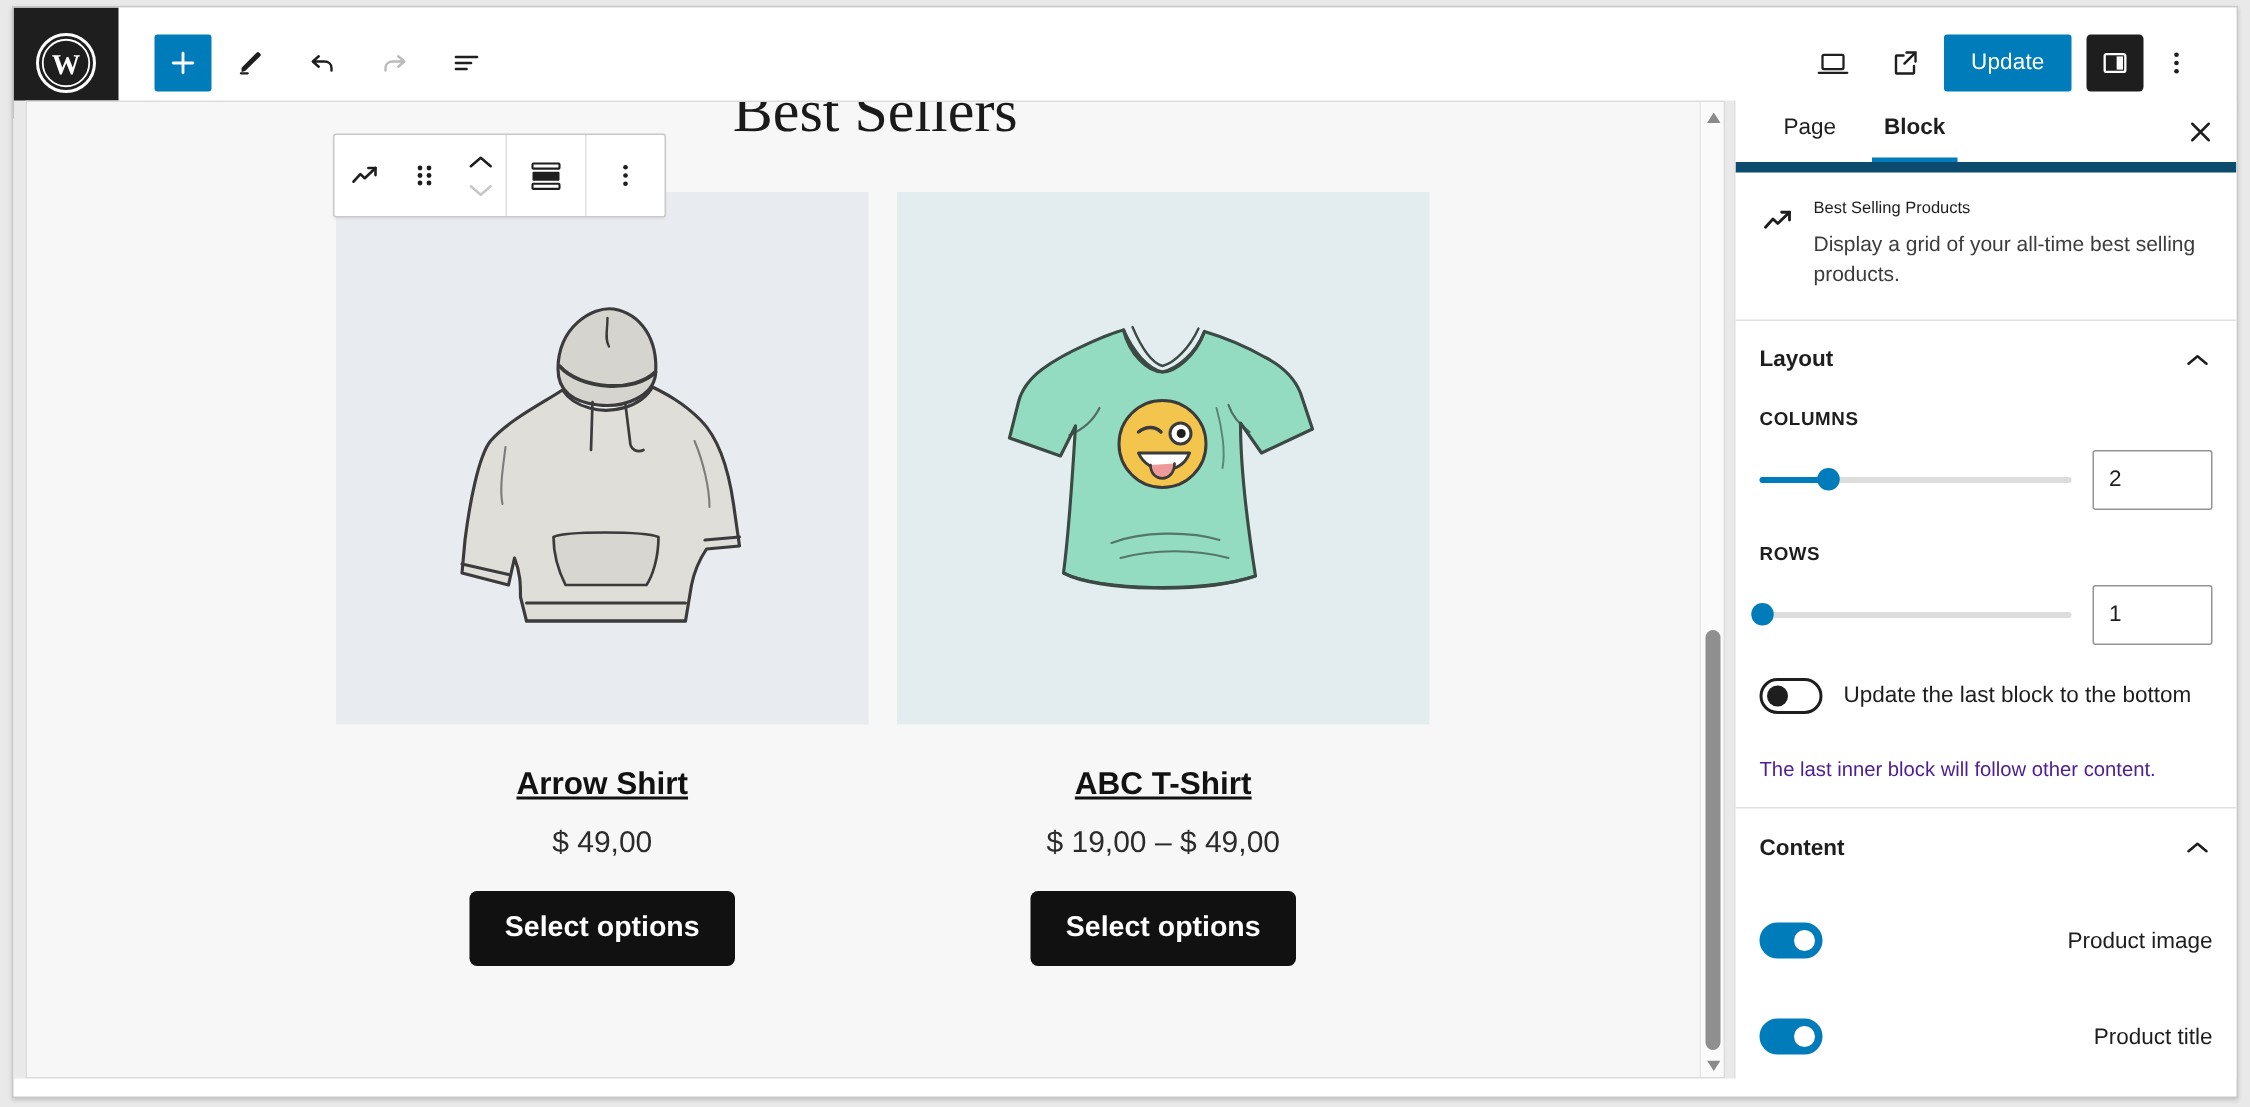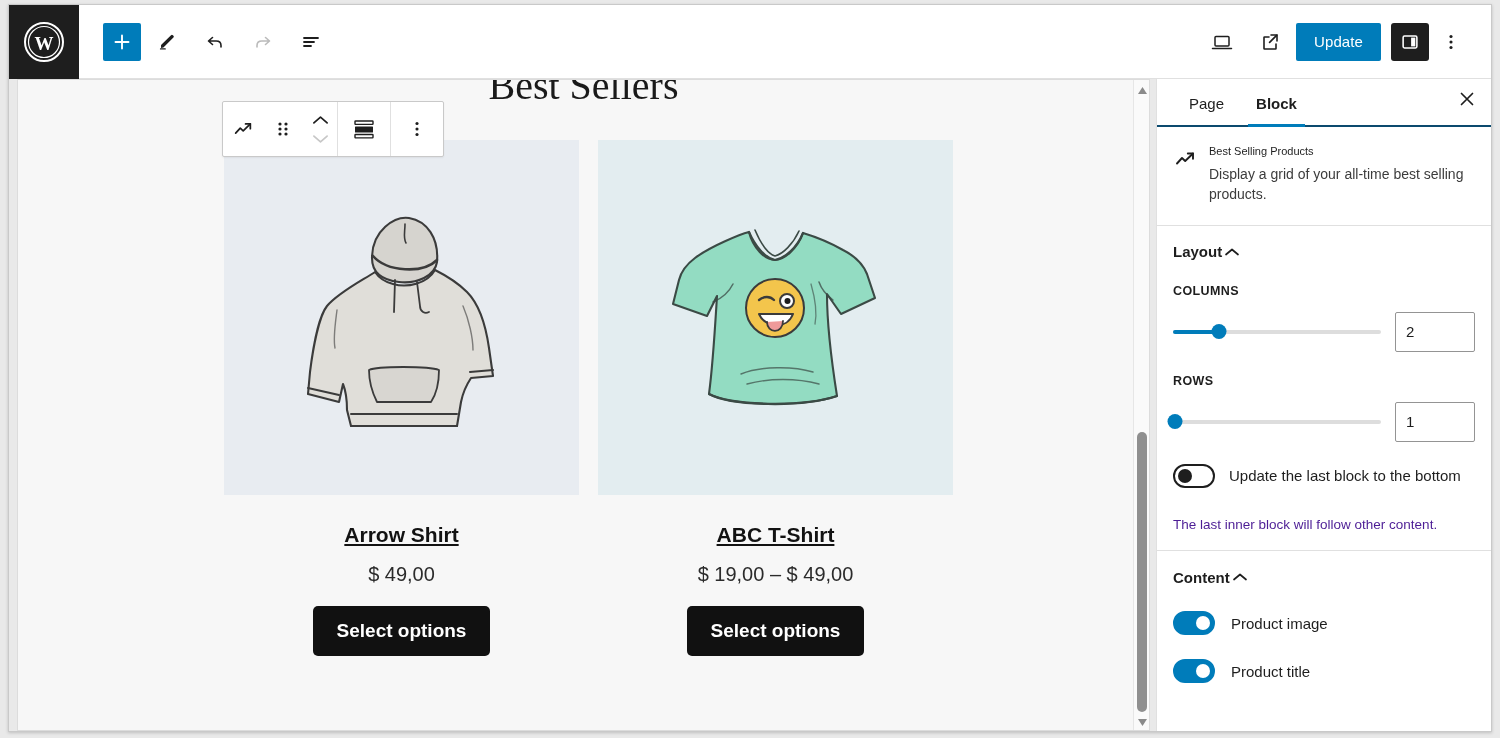--- a/index.html
+++ b/index.html
@@ -62,21 +62,21 @@
   }
   #settings-toggle {
     width: 38px; height: 38px; background: #1e1e1e;
     border-radius: 3px; display: flex; align-items: center; justify-content: center;
     cursor: pointer; margin-left: 6px;
   }
   #more-menu-btn { width: 36px; height: 44px; }
 
   
   #main {
-    position: absolute; top: 74px; left: 0;
+    position: absolute; top: 62px; left: 0;
     width: 100%; height: calc(100% - 74px);
     display: flex;
   }
 
   
   #canvas-wrap {
     position: relative;
     flex: 1 1 auto;
     background: #e9e9e9;
     overflow: hidden;
@@ -191,23 +191,23 @@
 
   
   #sidebar {
     width: 335px; flex: 0 0 335px;
     background: #ffffff;
     border-left: 1px solid #e0e0e0;
     overflow: hidden;
     position: relative;
   }
   #sidebar-tabs {
-    display: flex; align-items: flex-start;
+    display: flex; align-items: flex-end;
     height: 48px;
-    border-bottom: 2px solid #0c4a6e;
+    border-bottom: 7px solid #0c4a6e;
     padding: 0 4px 0 16px;
     position: relative;
   }
   .sb-tab {
     height: 48px; padding: 0 16px;
     display: flex; align-items: center;
     font-size: 15px; color: #1e1e1e;
     cursor: pointer; position: relative;
     background: transparent; border: none;
     font-family: "Liberation Sans", sans-serif;
@@ -227,21 +227,21 @@
 
   .sb-section { padding: 16px; border-bottom: 1px solid #e0e0e0; }
   .sb-section.no-border { border-bottom: none; }
 
   #block-card { display: flex; gap: 12px; padding: 18px 16px 20px 16px; border-bottom: 1px solid #e0e0e0; }
   #block-card .bc-icon { flex: 0 0 24px; padding-top: 2px; color: #1e1e1e; }
   #block-card .bc-title { font-size: 11px; font-weight: normal; color: #1e1e1e; }
   #block-card .bc-desc { font-size: 14px; color: #3c3c3c; line-height: 1.45; margin-top: 7px; }
 
   .panel-header {
-    display: flex; align-items: center; justify-content: flex-start;
+    display: flex; align-items: center; justify-content: space-between;
     cursor: pointer;
   }
   .panel-title { font-size: 15px; font-weight: bold; color: #1e1e1e; }
   .chevron { color: #1e1e1e; display: flex; }
 
   .field-label {
     font-size: 12.5px; font-weight: bold;
     letter-spacing: .4px; color: #1e1e1e;
     text-transform: uppercase;
     margin-top: 22px; margin-bottom: 14px;
@@ -277,21 +277,21 @@
   }
   .toggle.on { background: #007cba; border: 2px solid #007cba; }
   .toggle.on .knob {
     position: absolute; right: 3px; top: 3px;
     width: 14px; height: 14px; border-radius: 50%;
     background: #ffffff;
   }
   .toggle-label { font-size: 15px; color: #1e1e1e; }
   .help-text { font-size: 13.5px; color: #4c1d95; margin-top: 28px; line-height: 1.4; }
 
-  .content-toggle-row { display: flex; align-items: center; gap: 16px; margin-top: 24px; }
+  .content-toggle-row { display: flex; align-items: center; margin-top: 40px; justify-content: space-between; }
 </style>
 </head>
 <body>
 
 <div id="window">
 
   <div id="header">
 
     <div id="wp-logo-btn">
       <svg width="42" height="42" viewBox="0 0 42 42" aria-hidden="true">

